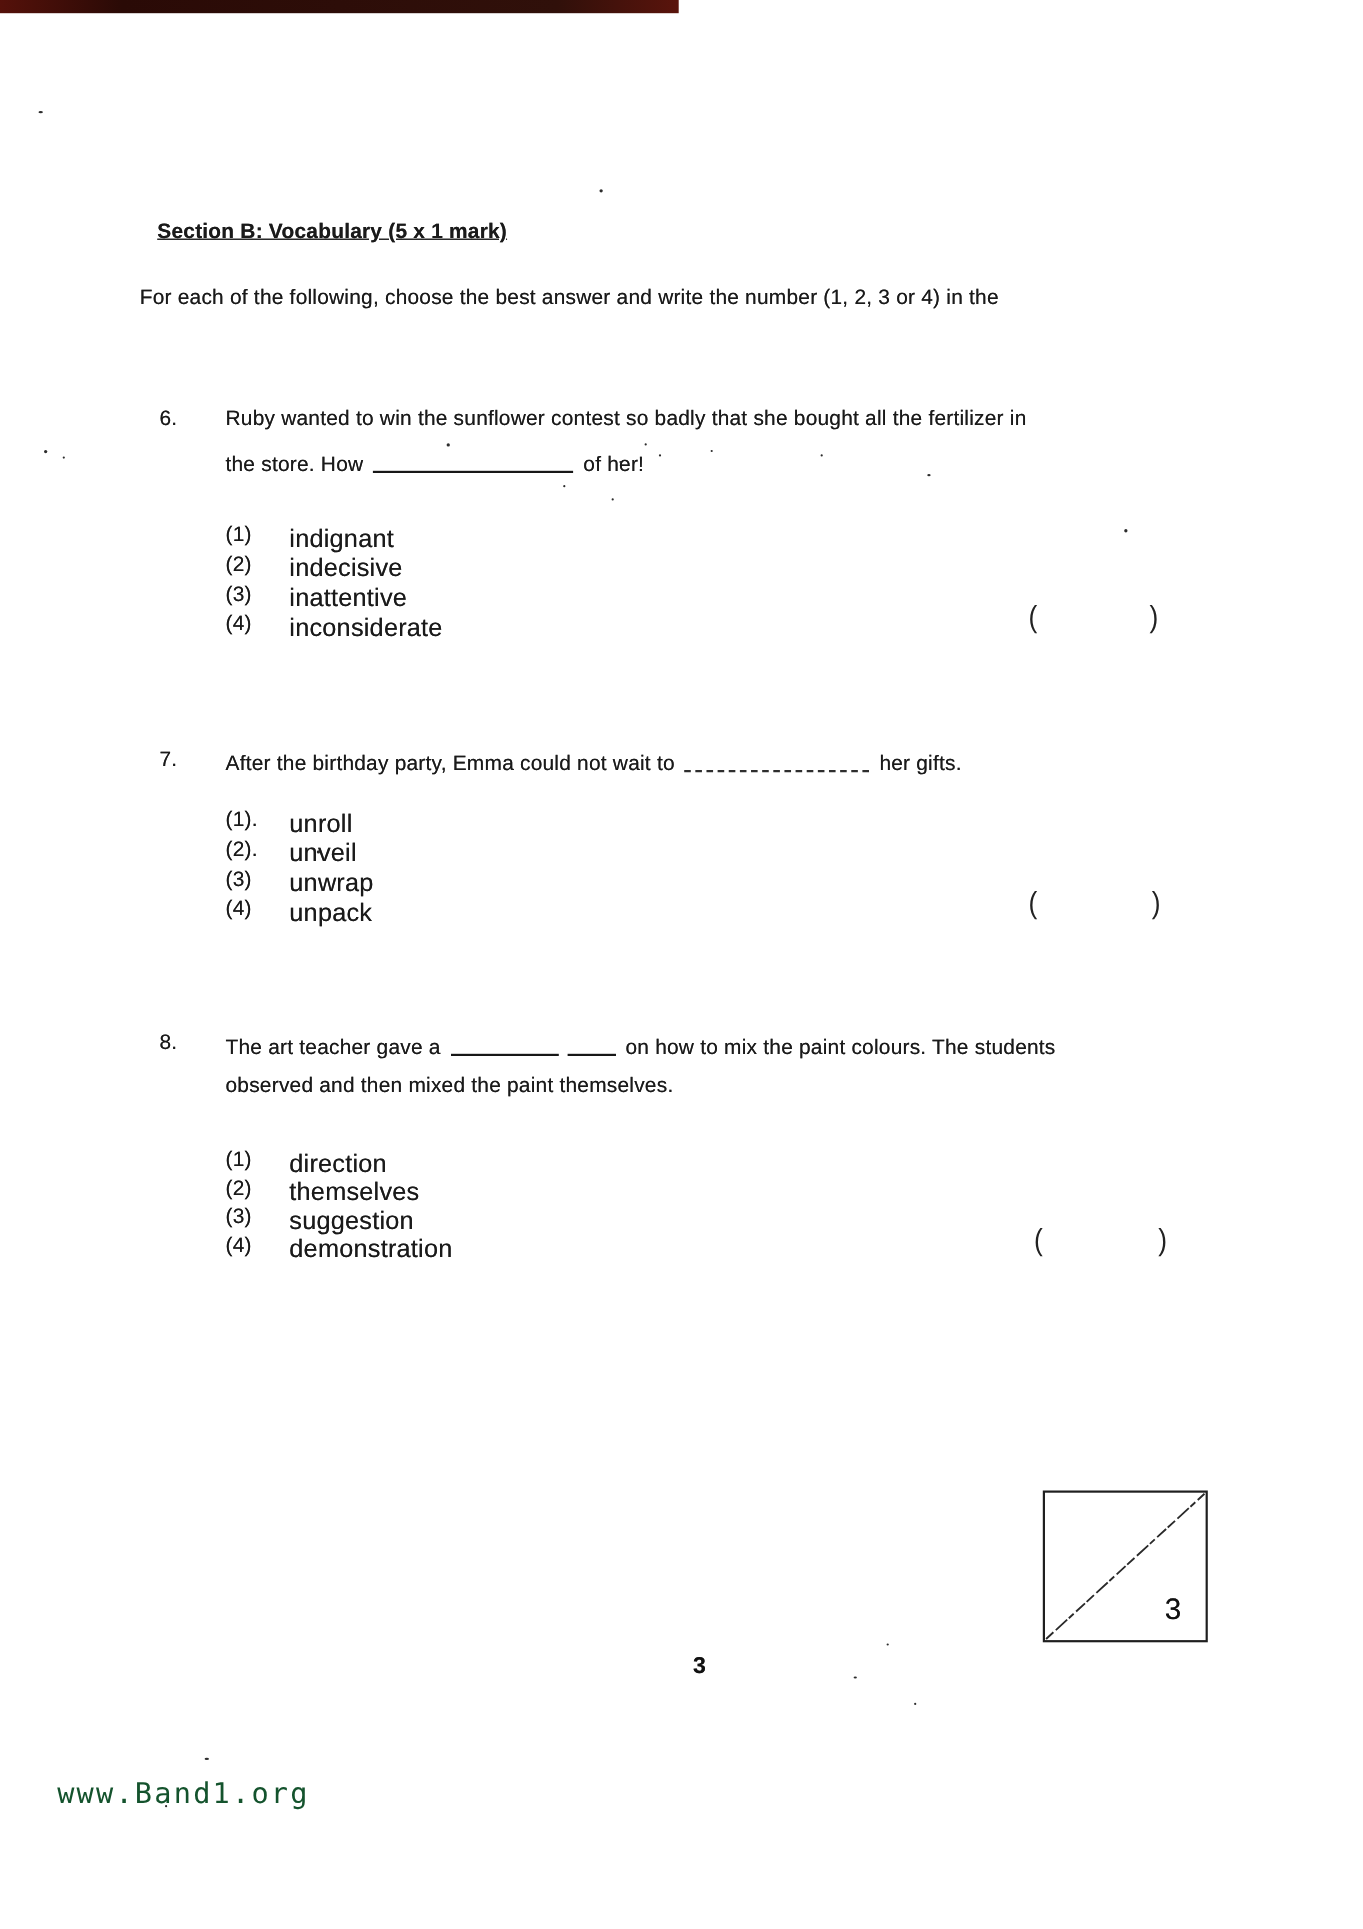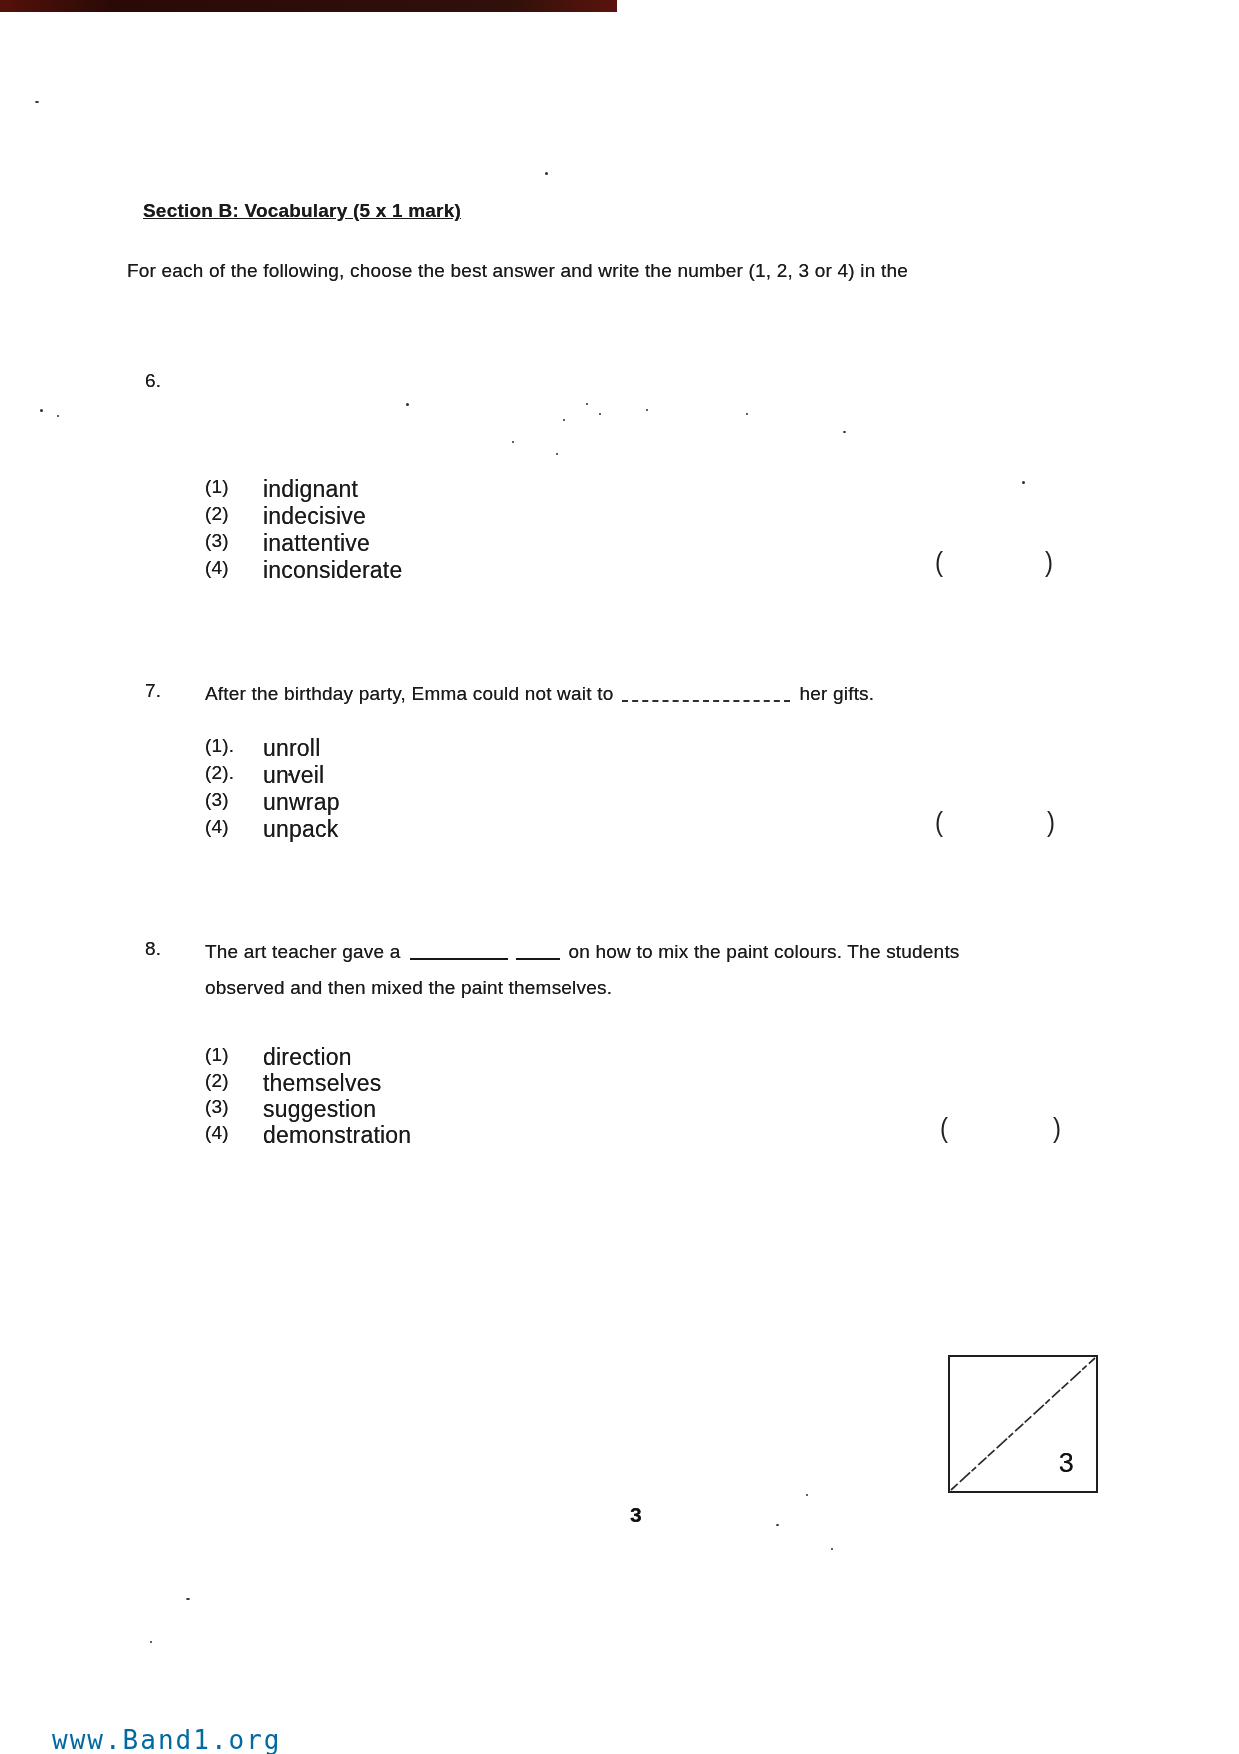--- a/index.html
+++ b/index.html
@@ -91,25 +91,25 @@
   }
   .page-number {
     position: absolute;
     left: 630px; top: 1503px;
     font-size: 21px;
     font-weight: bold;
     color: #111;
   }
   .watermark {
     position: absolute;
-    left: 52px; top: 1725px;
+    left: 52px; top: 1616px;
     font-family: "DejaVu Sans Mono", monospace;
     font-size: 26px;
     letter-spacing: 2px;
-    color: #0369a1;
+    color: #14532d;
   }
   .speck {
     position: absolute;
     background: #2d2d2d;
     border-radius: 50%;
   }
 </style>
 </head>
 <body>
 
@@ -117,20 +117,24 @@
 
   <div class="top-bar"></div>
 
   <div class="section-title scan-text">Section B: Vocabulary (5 x 1 mark)</div>
 
   <div class="instructions scan-text">
     <div>For each of the following, choose the best answer and write the number (1, 2, 3 or 4) in the</div>
   </div>
 
   <div class="q-num scan-text" style="top:370px">6.</div>
+  <div class="q-line scan-text" style="top:370px">Ruby wanted to win the sunflower contest so badly that she bought all the fertilizer in</div>
+  <div class="q-line scan-text" style="top:408px">
+    <span>the store. How</span><span class="blank blank-solid" style="width:182px"></span><span>of her!</span>
+  </div>
 
   <div class="opt-num scan-text" style="top:476px">(1)</div>
   <div class="opt-label scan-text" style="top:476px">indignant</div>
   <div class="opt-num scan-text" style="top:503px">(2)</div>
   <div class="opt-label scan-text" style="top:503px">indecisive</div>
   <div class="opt-num scan-text" style="top:530px">(3)</div>
   <div class="opt-label scan-text" style="top:530px">inattentive</div>
   <div class="opt-num scan-text" style="top:557px">(4)</div>
   <div class="opt-label scan-text" style="top:557px">inconsiderate</div>
   <div class="bracket" style="left:935px; top:548px">(</div>

